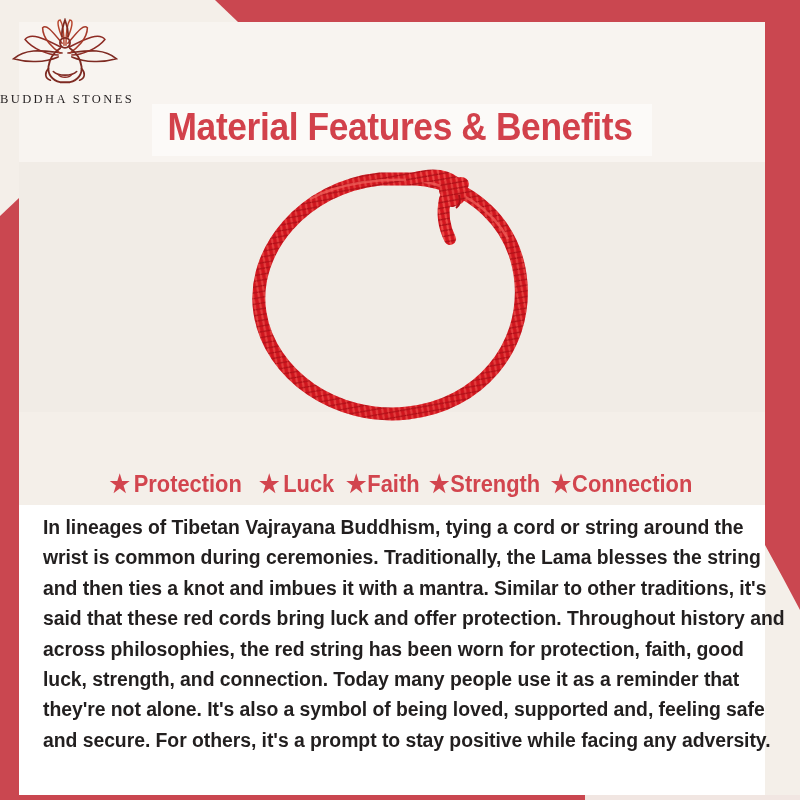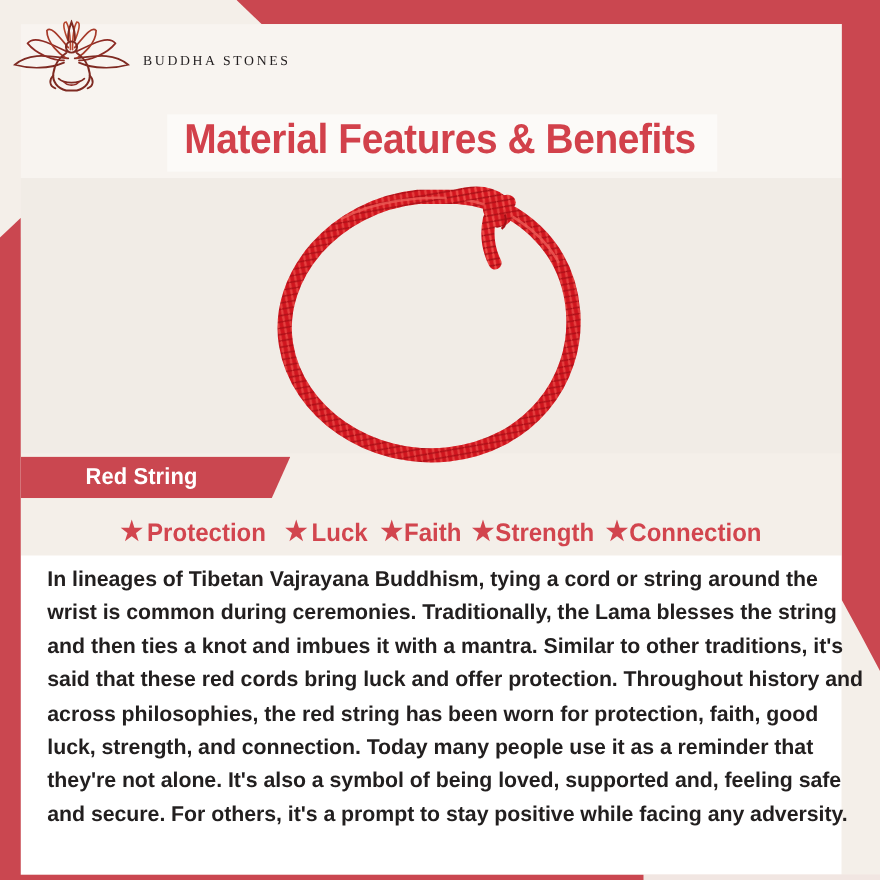--- a/index.html
+++ b/index.html
@@ -57,21 +57,21 @@
     background:#ffffff;
   }
   .panel-product{
     position:absolute; left:19px; top:162px; width:746px; height:250px;
     background:#f1ece6;
   }
 
   
   .logo-wrap{
     position:absolute; left:0; top:18px; width:716px;
-    display:flex; flex-direction:row; align-items:center;
+    display:flex; flex-direction:column; 
   }
   .logo-mark{ width:130px; height:72px; display:block; }
   .logo-word{
     margin-top:2px;
     font-family:"Liberation Serif", serif;
     font-size:12.5px; letter-spacing:2.4px; color:#231f20;
     font-weight:400;
   }
 
   
@@ -210,23 +210,20 @@
         <path d="M182 14 C202 8 216 10 226 18 C234 25 232 34 222 36" stroke="url(#braid)" stroke-width="12" fill="none" stroke-linecap="round"></path>
         <ellipse cx="222" cy="25" rx="13" ry="11" fill="url(#braid)"></ellipse>
         <ellipse cx="222" cy="25" rx="13" ry="11" fill="#c4151c" opacity="0.18"></ellipse>
         <ellipse cx="231" cy="19" rx="8" ry="7" fill="url(#braid)"></ellipse>
         <path d="M215 34 C212 48 214 62 220 74" stroke="url(#braid)" stroke-width="12" fill="none" stroke-linecap="round"></path>
         <path d="M229 30 C231 36 230 40 226 43" stroke="#a50f16" stroke-width="2" fill="none"></path>
       </g>
     </svg>
   </div>
 
-  <div class="banner">
-    <span class="banner-label">Red String</span>
-  </div>
 
   <div class="features">
     <span class="feature">
       <span class="star">★</span>
       <span>Protection</span>
     </span>
     <span class="feature">
       <span class="star">★</span>
       <span>Luck</span>
     </span>

